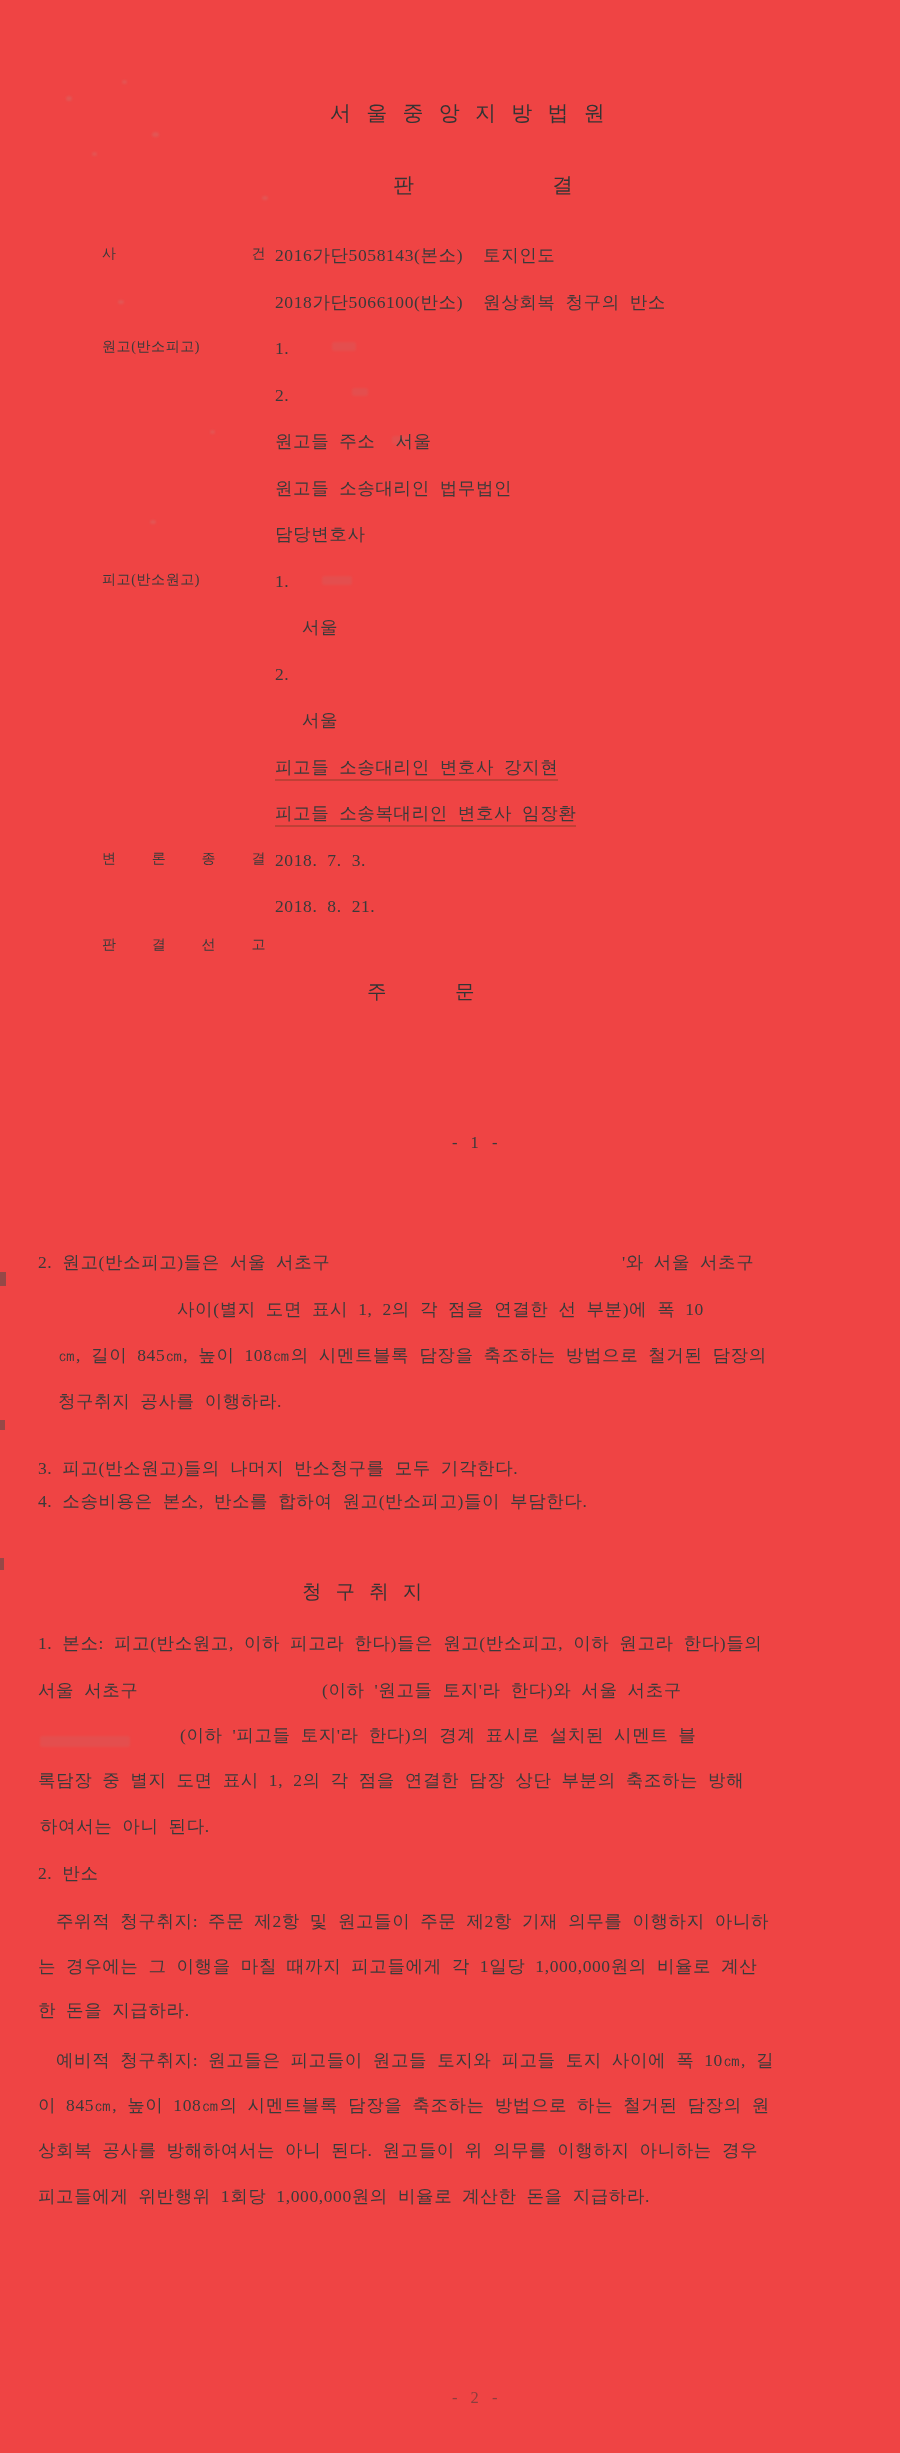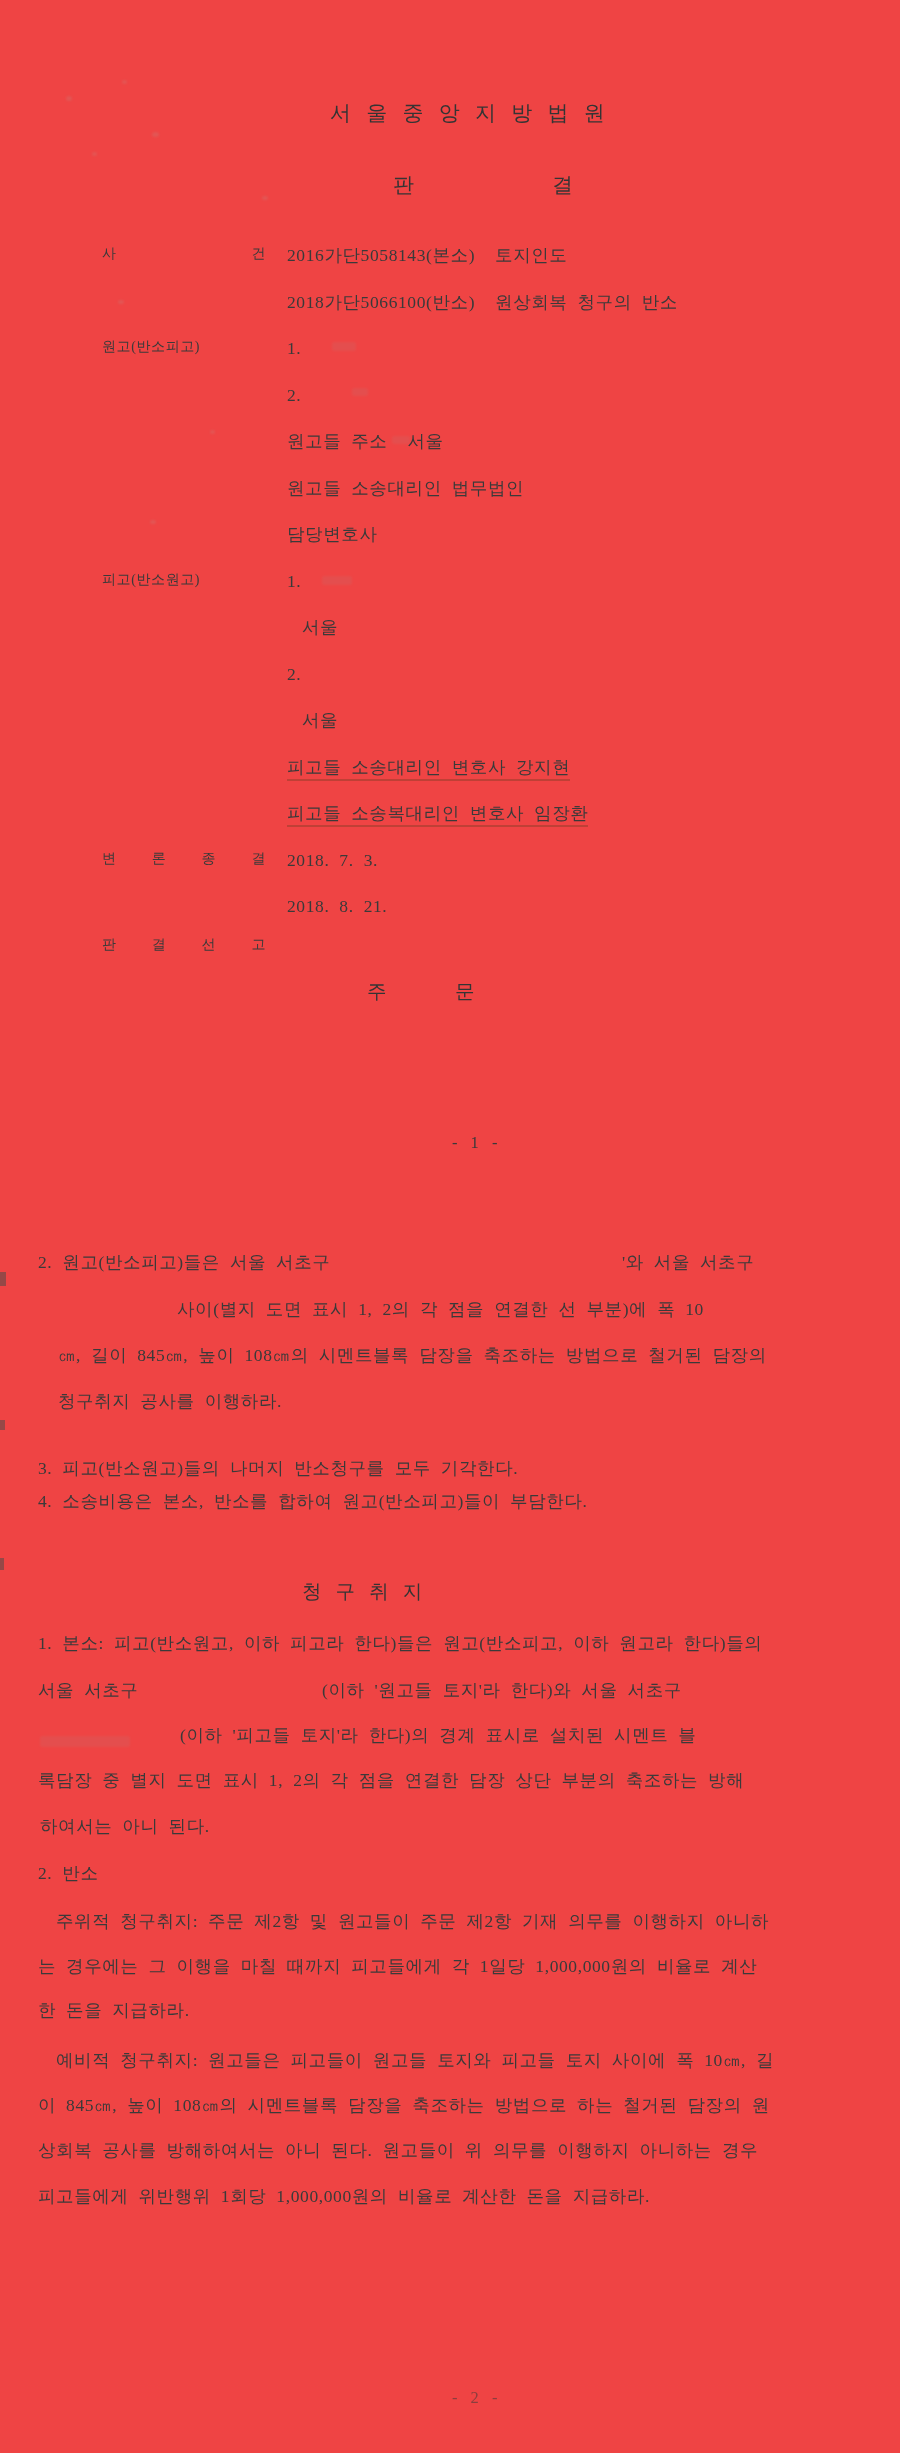--- a/index.html
+++ b/index.html
@@ -31,21 +31,21 @@
   .lbl{
     position:absolute;
     left:102px;width:164px;
     font-size:14px;
     letter-spacing:0.6px;
     text-align:justify;
     -moz-text-align-last:justify;
     text-align-last:justify;
     line-height:1.25;
   }
-  .val{left:275px;margin-left:12px;}
+  .val{left:275px;}
   .indent{left:302px;}
   .redline{
     border-bottom:2px solid #bf4036;
     padding-bottom:1.5px;
   }
   .pagenum{font-size:16.5px;letter-spacing:2px;}
   .faint{opacity:0.55;}
   .smudge{
     position:absolute;
     background:#9a9a94;

